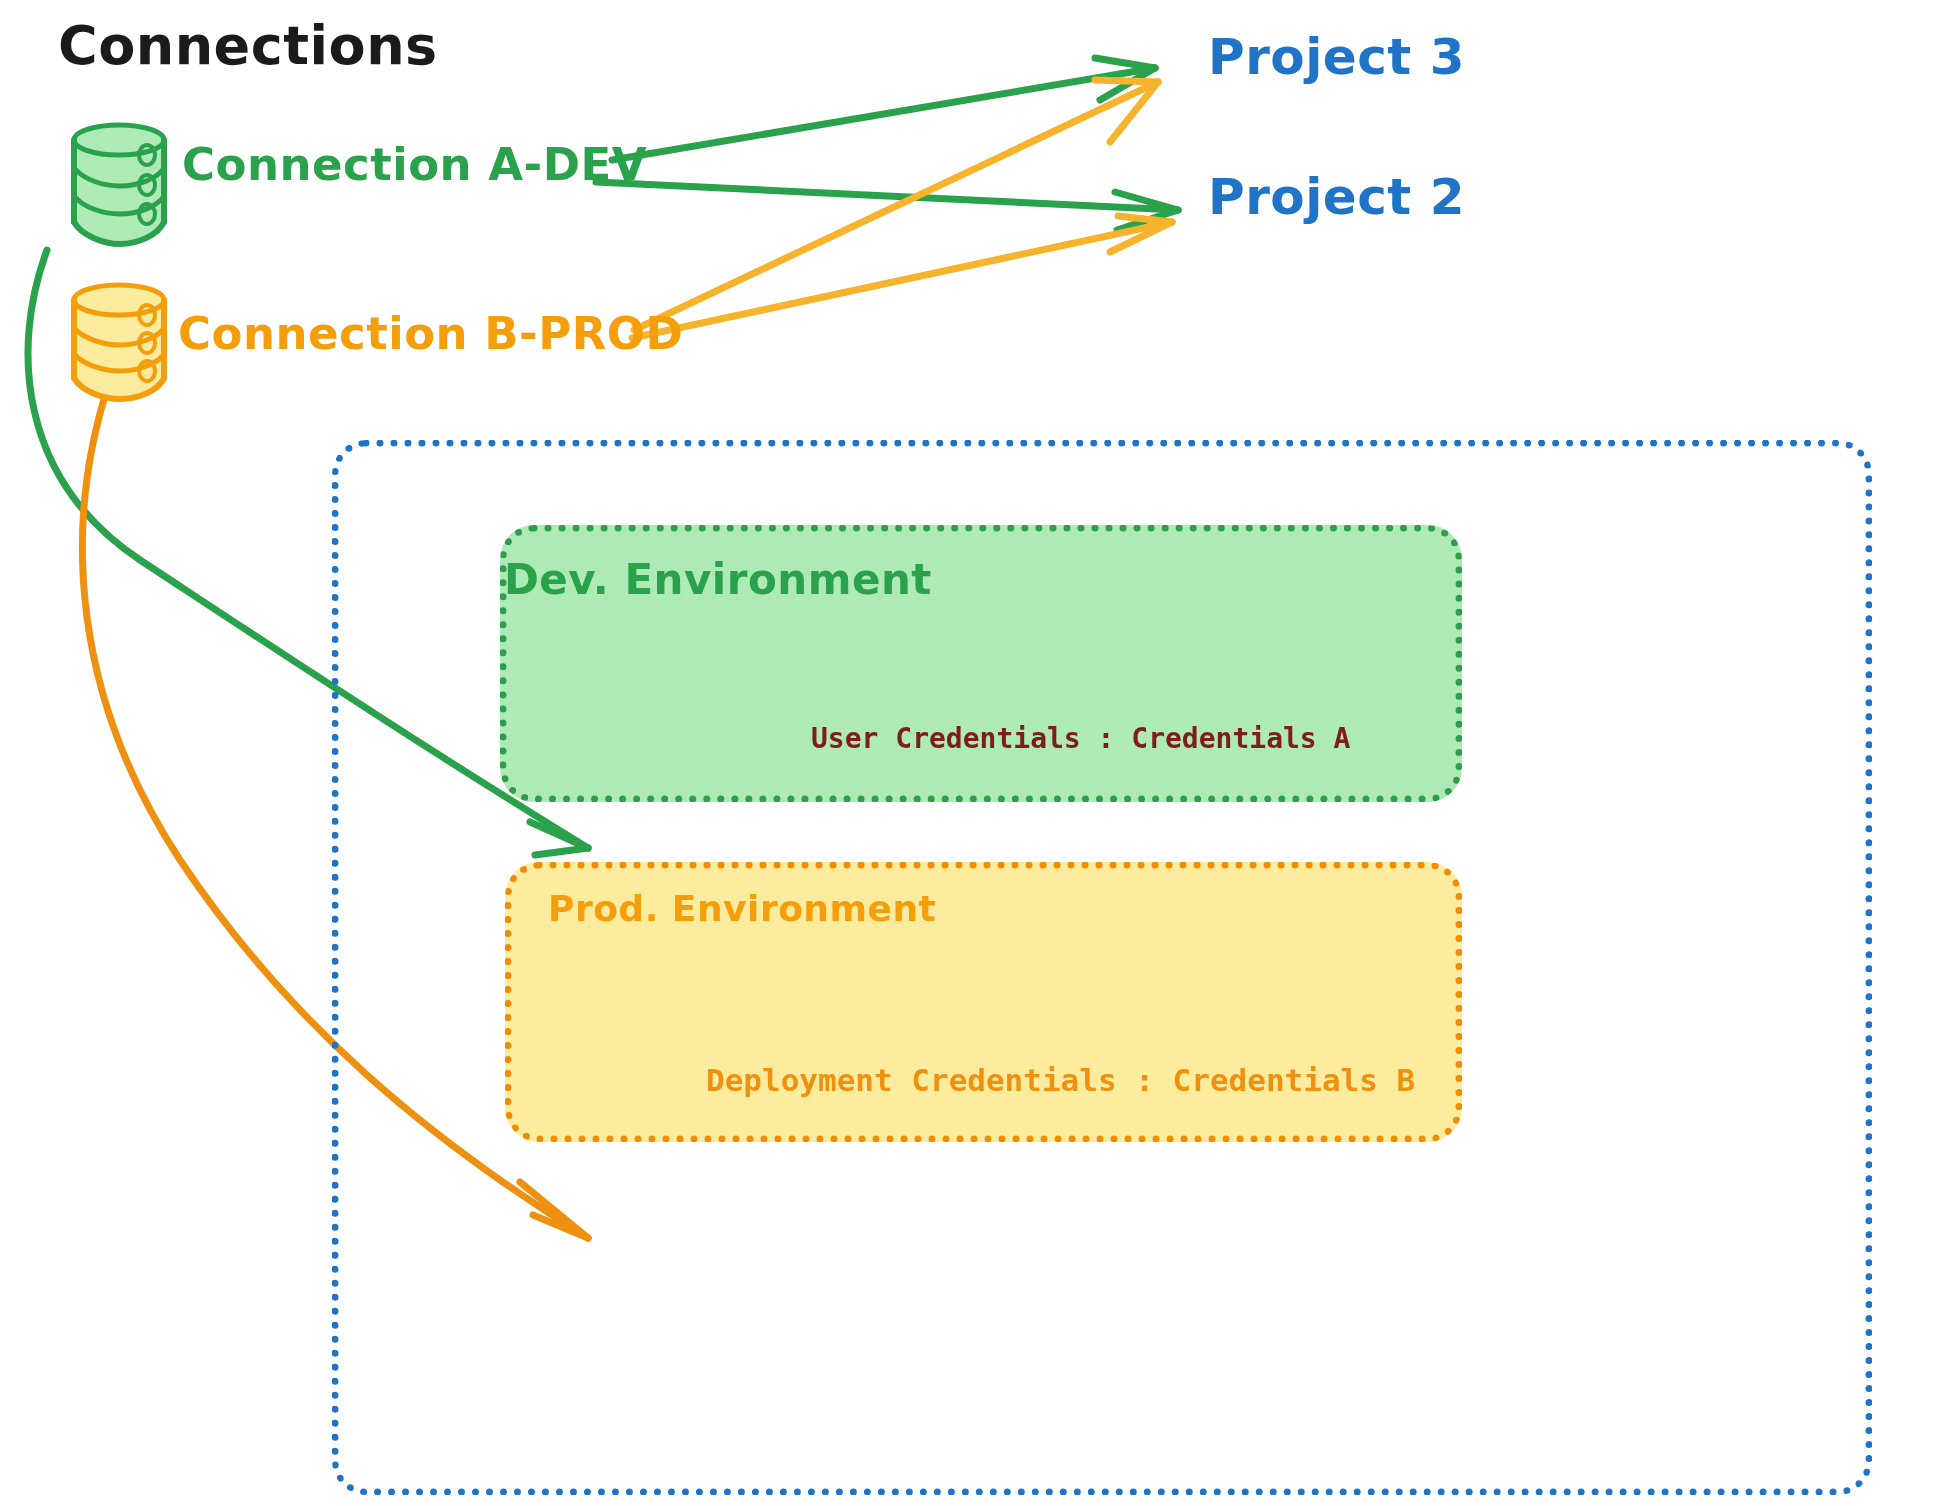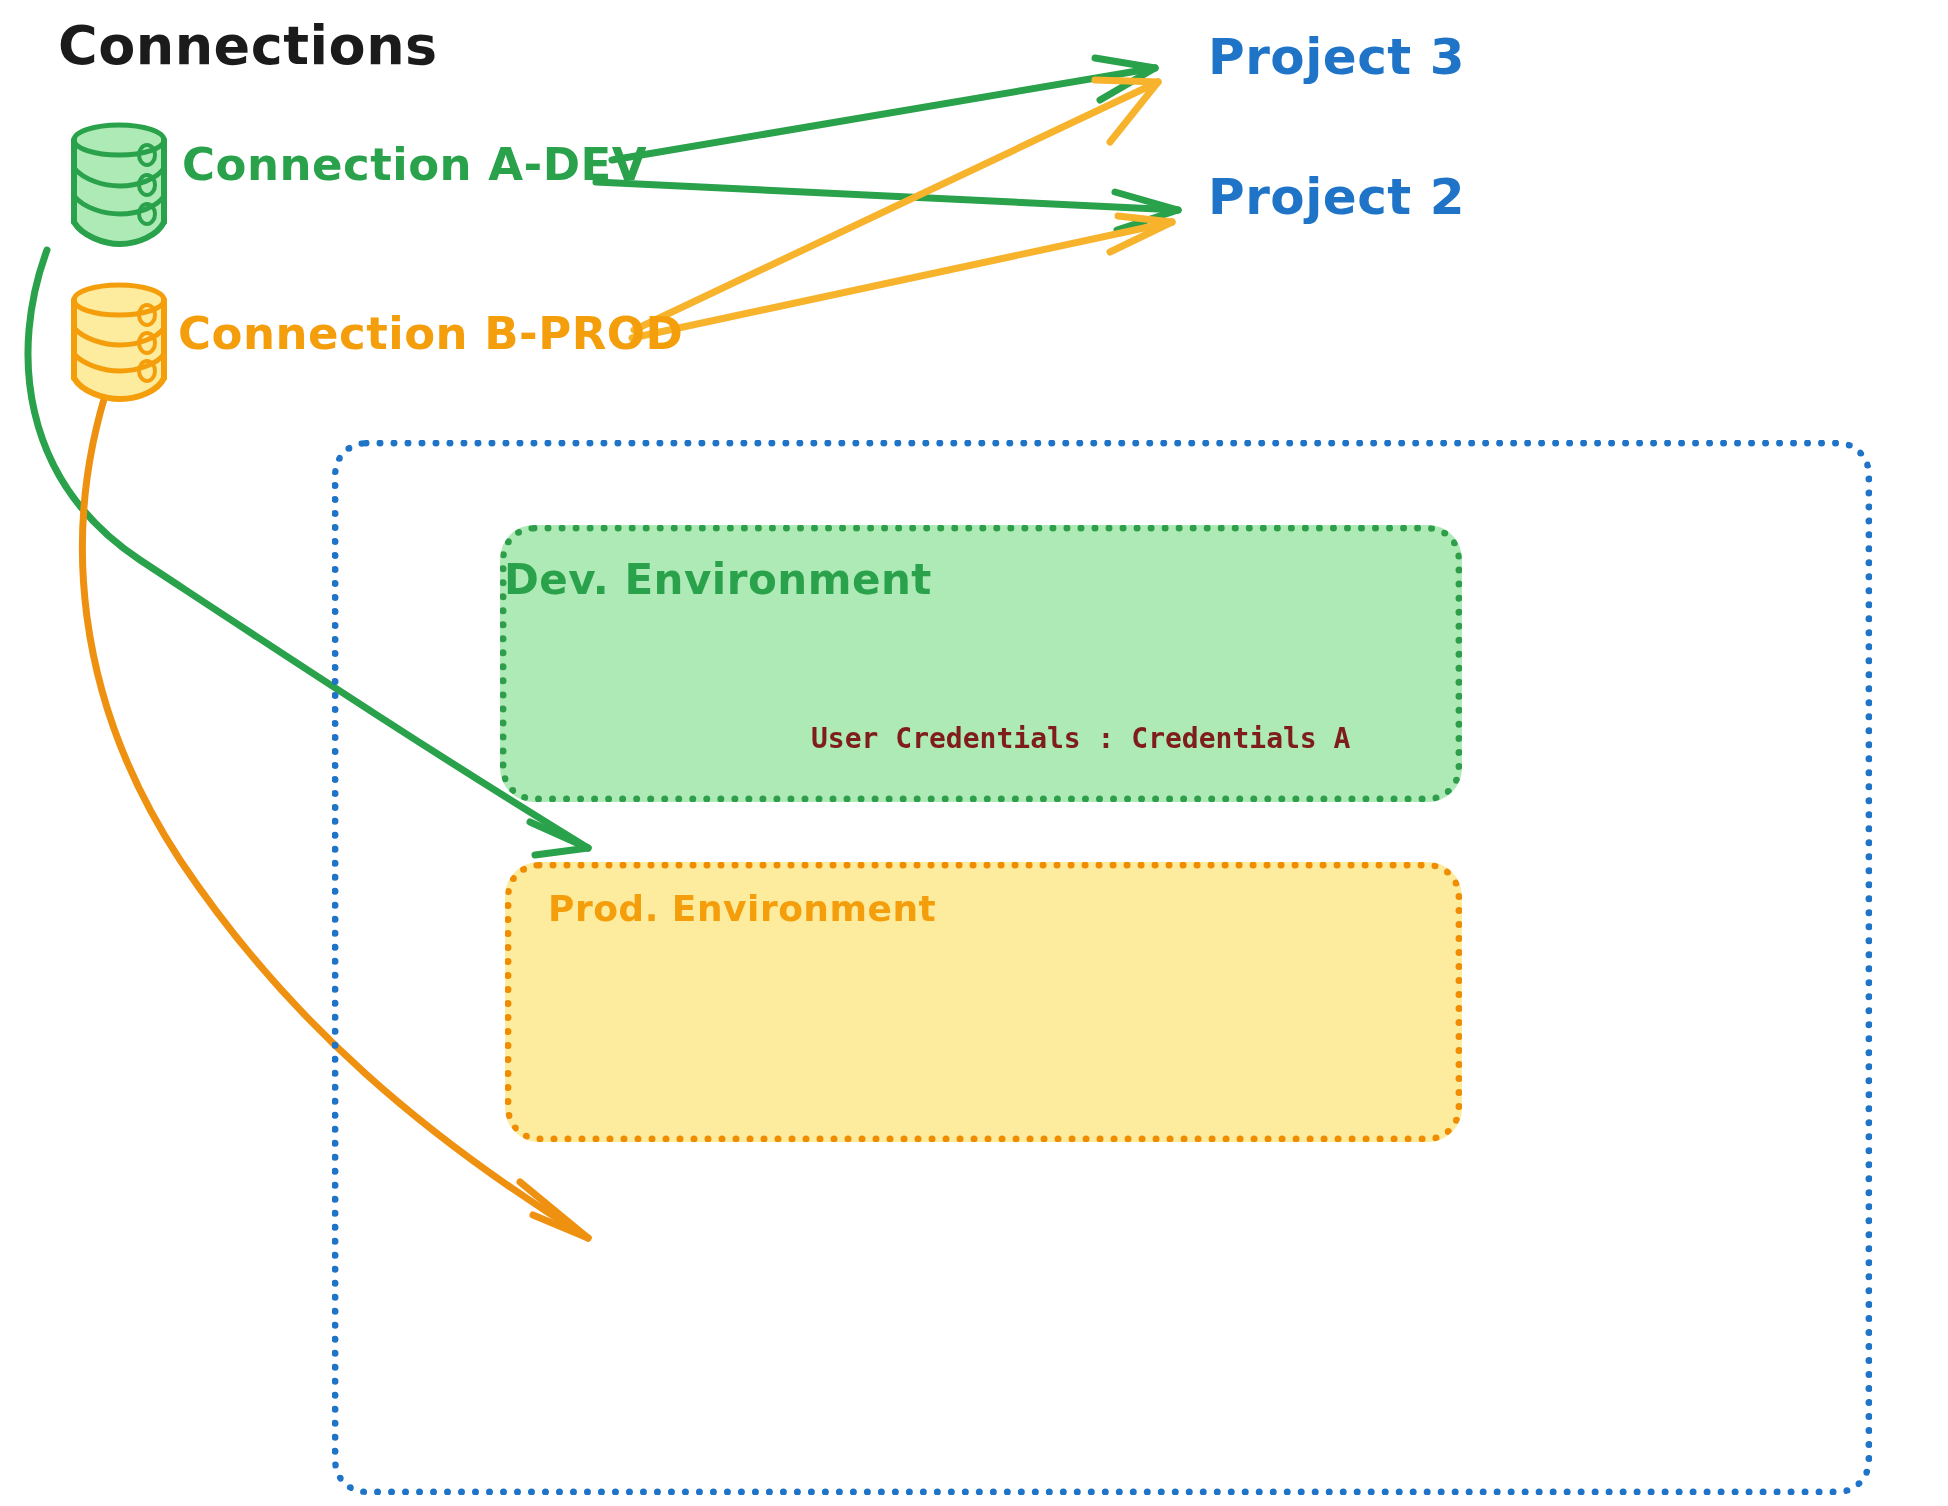--- a/index.html
+++ b/index.html
@@ -115,14 +115,15 @@
 
   <div class="lbl hand proj" id="p2">Project 2</div>
 
 
   <div class="lbl hand" id="devTitle">Dev. Environment</div>
 
   <div class="lbl mono" id="devCred">User Credentials : Credentials A</div>
 
   <div class="lbl hand" id="prodTitle">Prod. Environment</div>
 
+  <div class="lbl mono" id="prodCred">Deployment Credentials : Credentials B</div>
 
 </div>
 
 </body></html>

